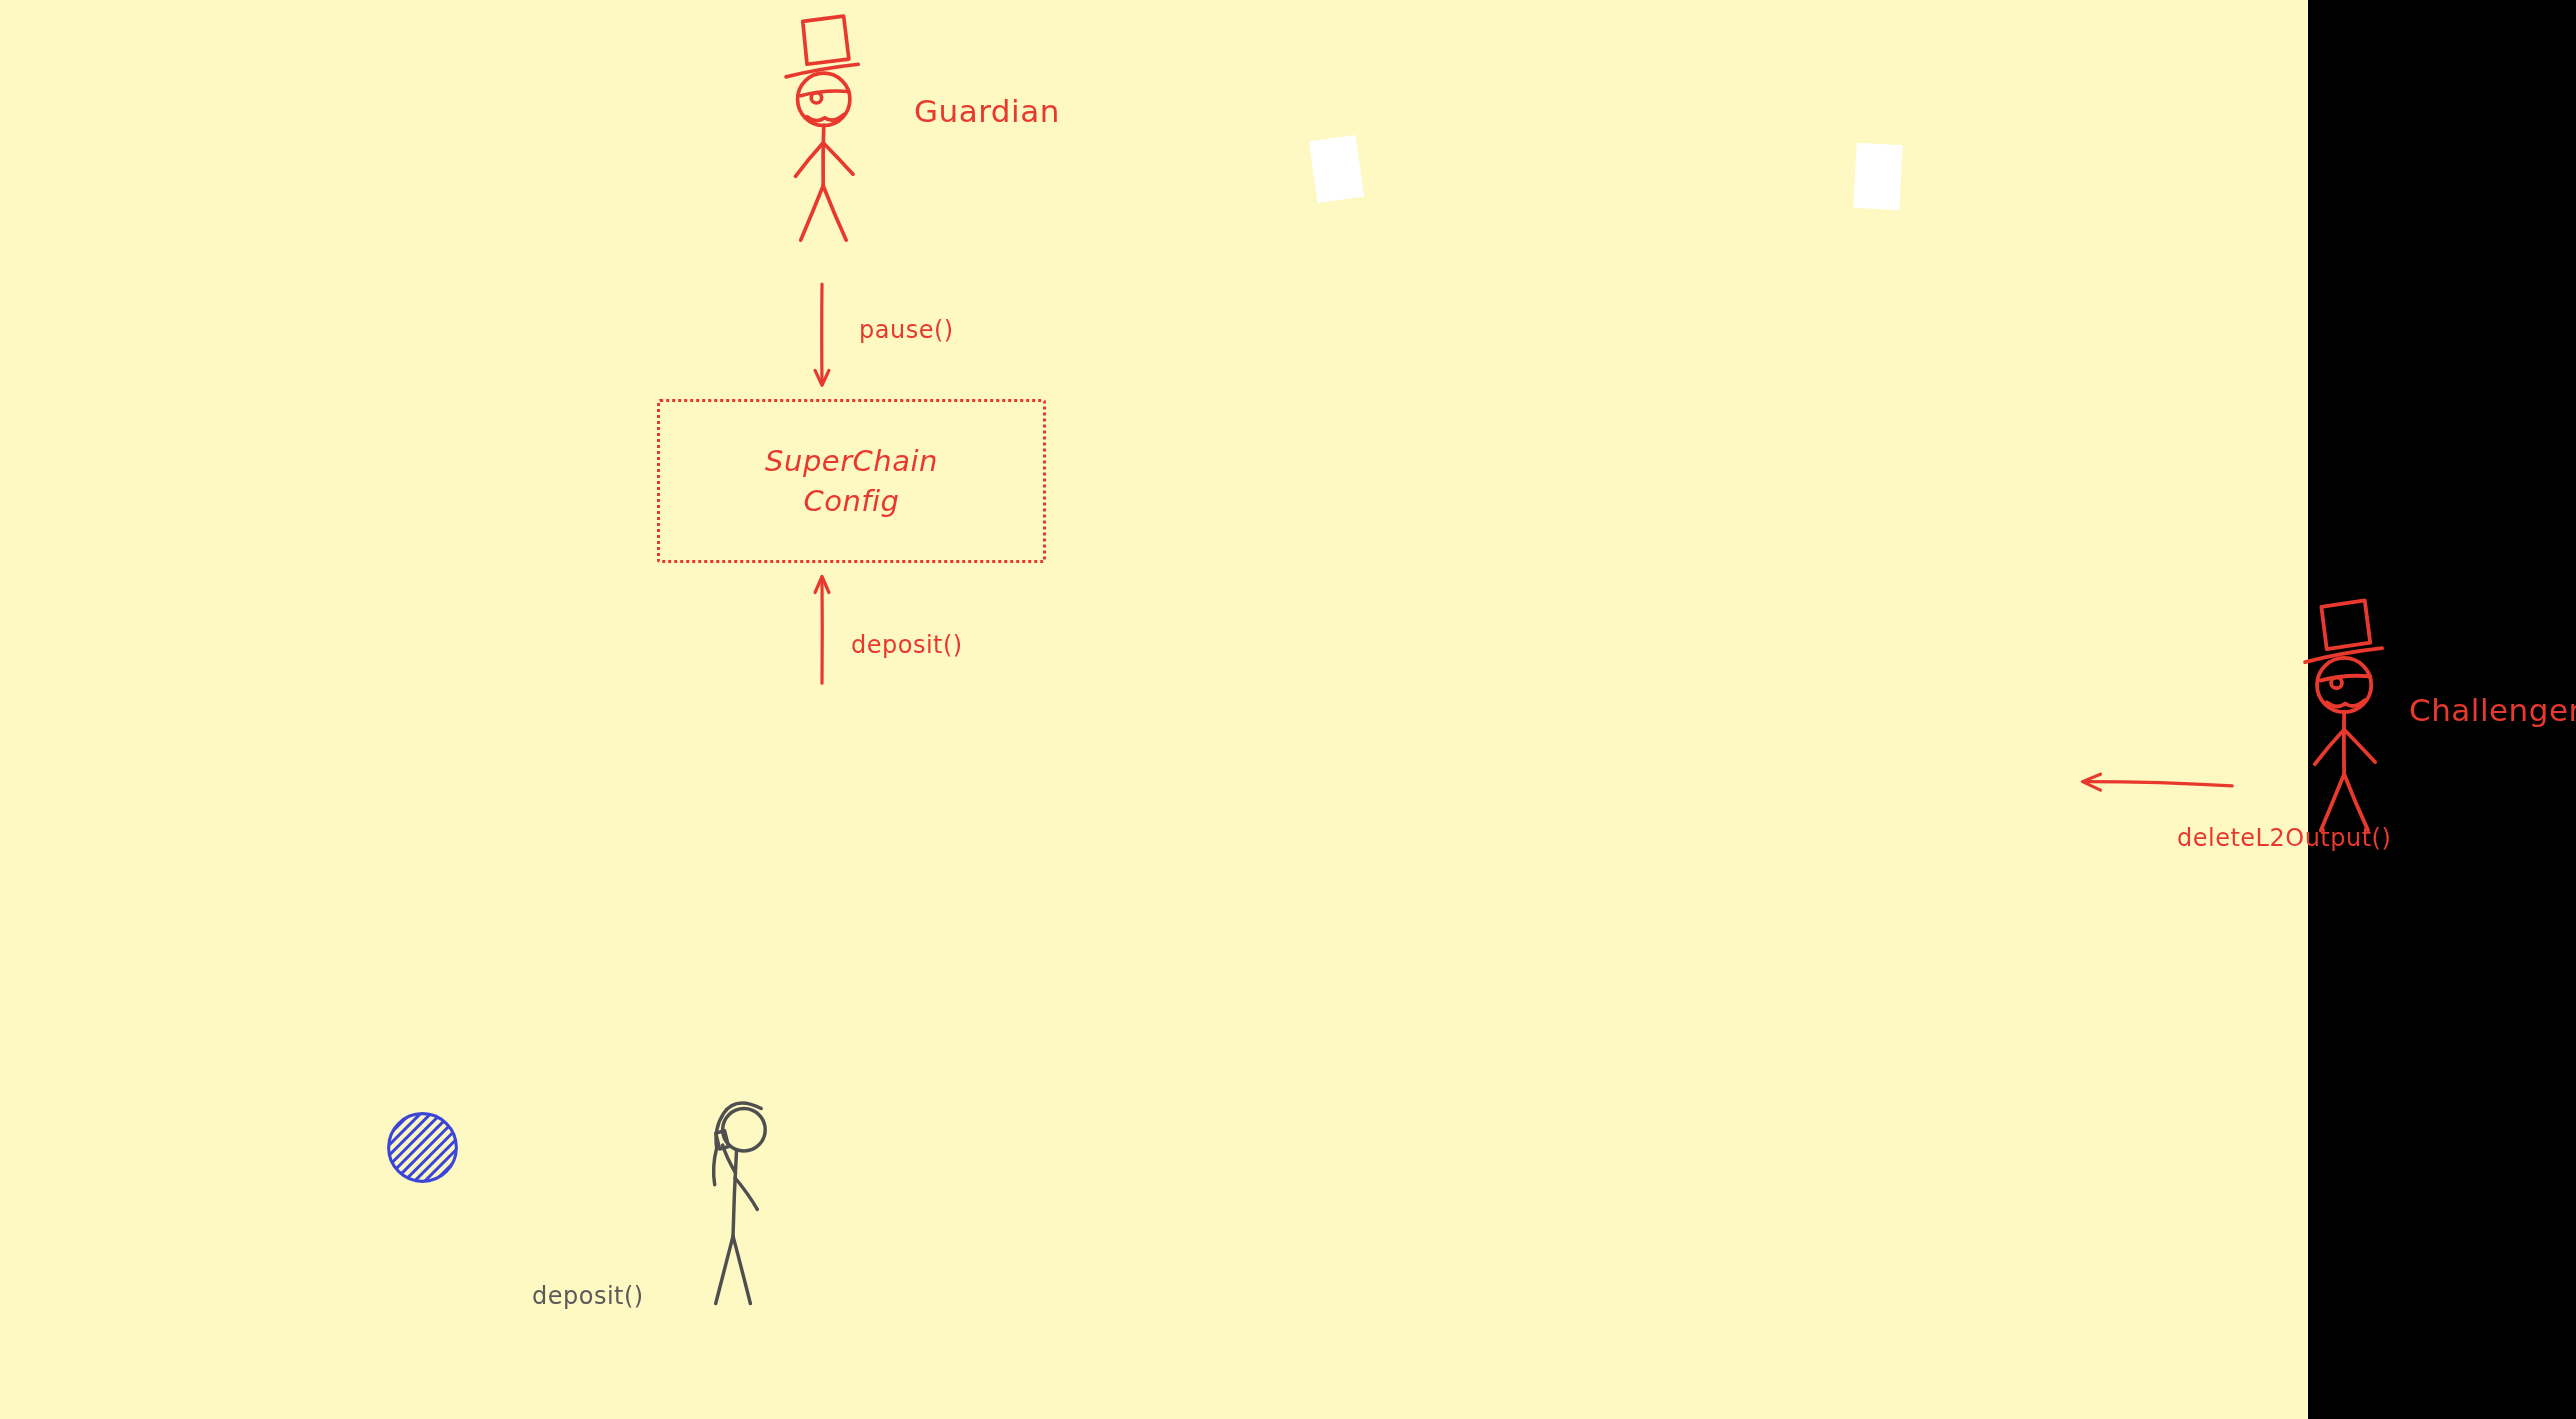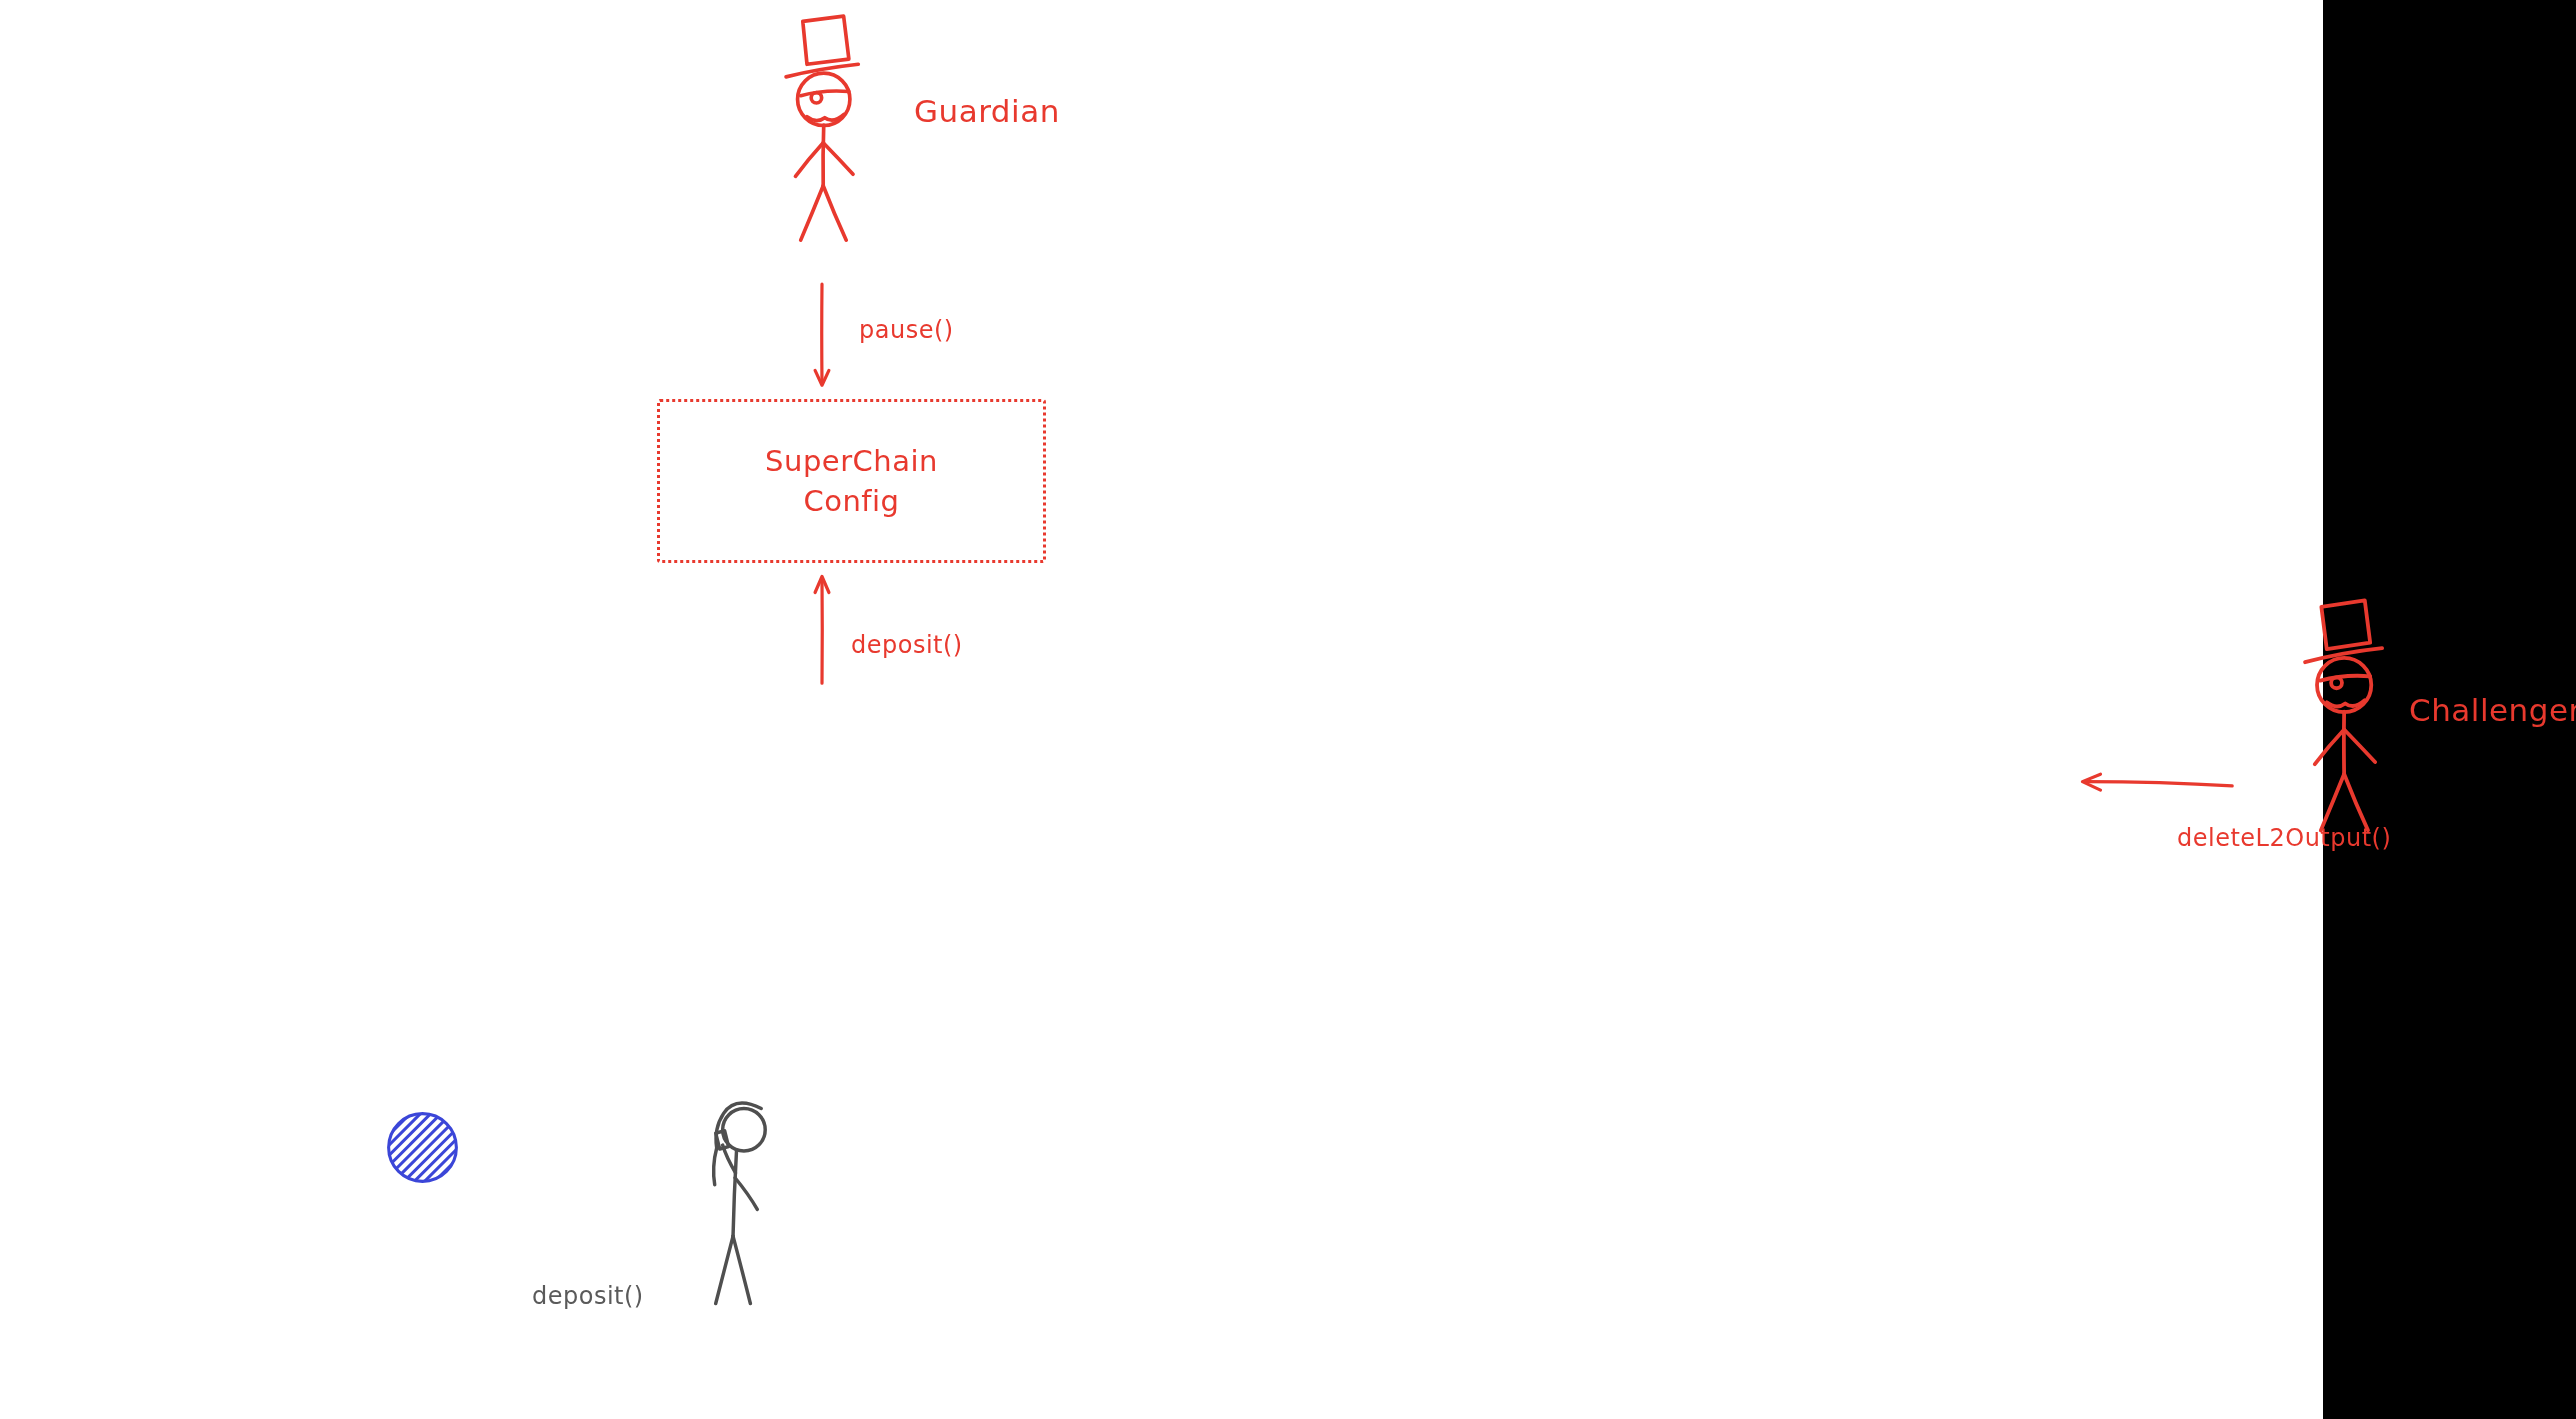--- a/index.html
+++ b/index.html
@@ -8,22 +8,21 @@
     background: #000000;
     width: 2576px;
     height: 1419px;
     overflow: hidden;
     font-family: "DejaVu Sans", sans-serif;
   }
   #canvas {
     position: relative;
     width: 2308px;
     height: 1419px;
-    background: #ffffff;
-    padding-left: 15px;
+    background: #fef9c3;
   }
   .abs { position: absolute; }
   .label-red {
     color: #e8392e;
     white-space: nowrap;
     letter-spacing: 0.5px;
   }
   .label-gray {
     color: #5a5a5a;
     white-space: nowrap;
@@ -38,20 +37,21 @@
     border-radius: 3.2px;
     box-sizing: border-box;
     display: flex;
     flex-direction: column;
     align-items: center;
     justify-content: center;
     color: #e8392e;
     font-size: 29px;
     line-height: 1.38;
     letter-spacing: 0.5px;
+    font-style: italic;
   }
   .doc {
     background: #ffffff;
   }
   #doc-1 { left: 1313px; top: 138px; width: 47px; height: 62px; transform: rotate(-8deg); }
   #doc-2 { left: 1855px; top: 144px; width: 46px; height: 65px; transform: rotate(3deg); }
   svg { display: block; }
 </style>
 </head>
 <body>

